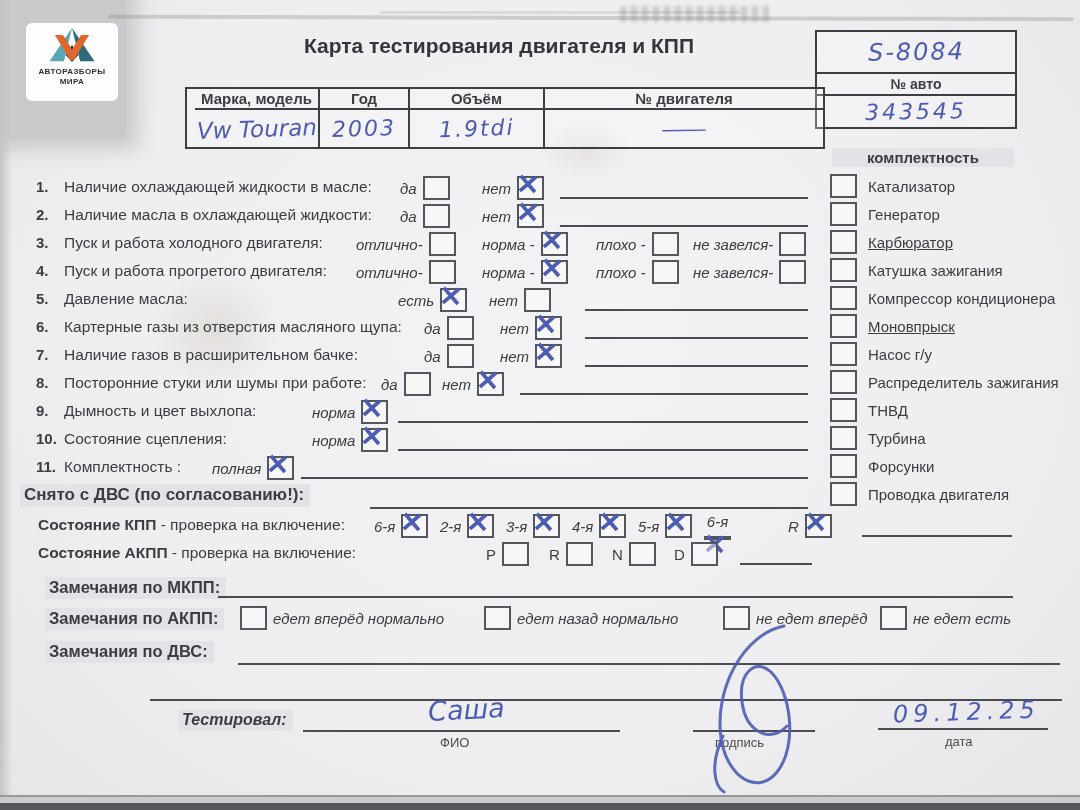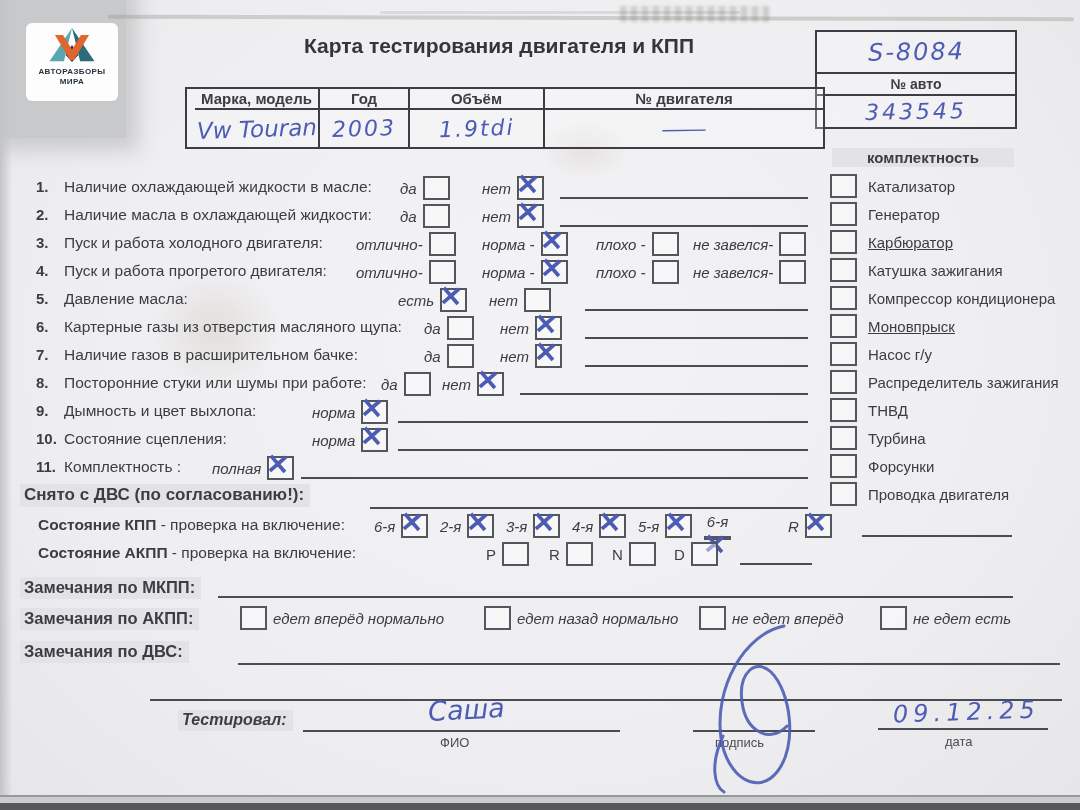--- a/index.html
+++ b/index.html
@@ -52,21 +52,21 @@
   .bline{height:2px;background:#4a4c51;}
   
   .kit-h{left:832px;top:148px;width:182px;text-align:center;font-size:15px;font-weight:bold;background:#e3e3e7;padding:1px 0;}
   .kit-row{left:830px;display:flex;align-items:center;gap:11px;height:24px;}
   .kl{font-size:15px;white-space:nowrap;}
   
   .hl{background:#e3e3e7;padding:1px 6px 2px 4px;}
   .sec-b{font-size:17px;font-weight:bold;}
   .gear-lbl{font-size:15.5px;}
   .gear-lbl b{font-weight:bold;}
-  .rem-lbl{font-size:16.5px;font-weight:bold;}
+  .rem-lbl{font-size:16.5px;font-weight:bold;margin-left:25px;}
   .small-lbl{font-size:13px;color:#4a4c51;}
   .test-lbl{font-size:16px;font-weight:bold;font-style:italic;}
   .sig-svg{left:686px;top:620px;}
 </style>
 </head>
 <body>
 
 <div class="canvas">
 
   <div class="abs grey-corner"></div>
@@ -489,21 +489,21 @@
           <u class="mk"></u>
         </b>
         <i class="ol">едет вперёд нормально</i>
       </span>
     <span class="opt" style="left:484px;">
         <b class="cb">
           <u class="mk"></u>
         </b>
         <i class="ol">едет назад нормально</i>
       </span>
-    <span class="opt" style="left:699px;">
+    <span class="opt" style="left:723px;">
         <b class="cb">
           <u class="mk"></u>
         </b>
         <i class="ol">не едет вперёд</i>
       </span>
     <span class="opt" style="left:880px;">
         <b class="cb">
           <u class="mk"></u>
         </b>
         <i class="ol">не едет есть</i>

